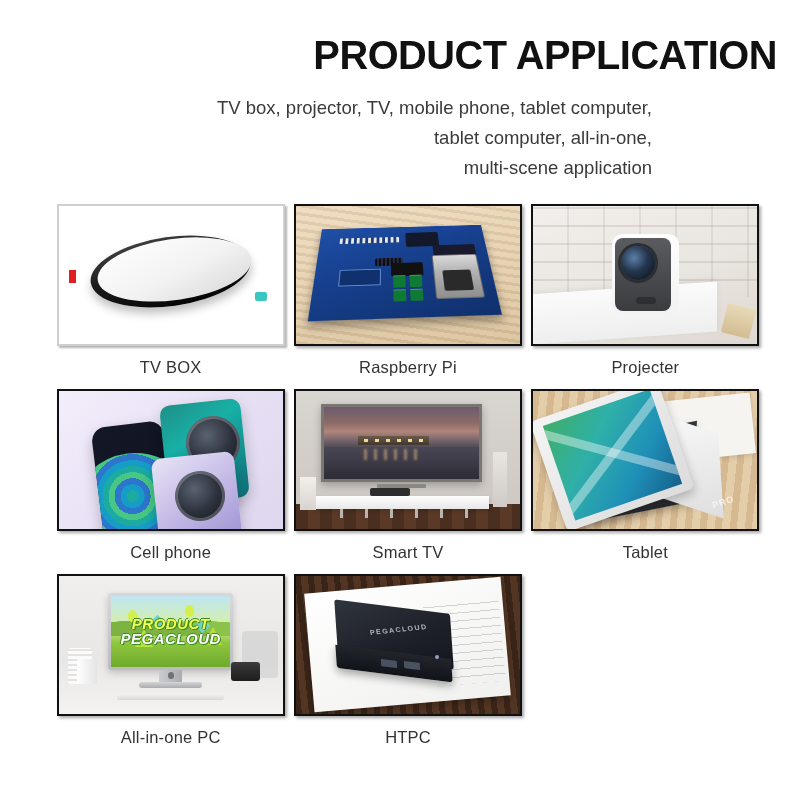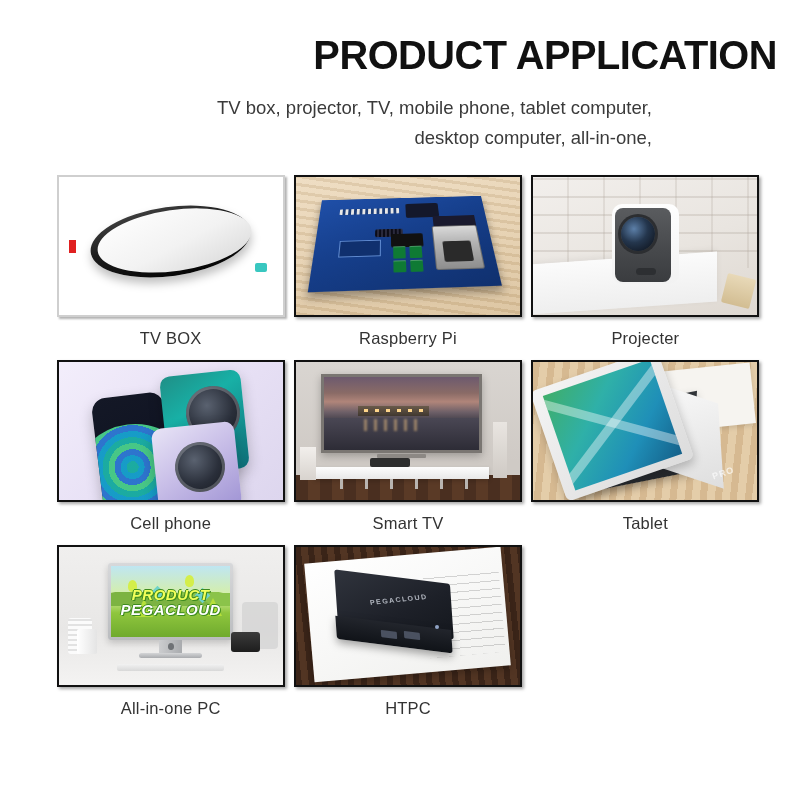--- a/index.html
+++ b/index.html
@@ -557,21 +557,22 @@
     border-radius:50%; background:#8fa2c4;
   }
 </style>
 </head>
 <body>
 
 <div class="header">
   <h1 class="title">PRODUCT APPLICATION</h1>
   <div class="subtitle">
     <div>TV box, projector, TV, mobile phone, tablet computer,</div>
-    <div>desktop computer, all-in-one,</div>
+    <div>tablet computer, all-in-one,</div>
+    <div>multi-scene application</div>
   </div>
 </div>
 
 <div class="grid">
 
   <div class="cell">
     <div class="photo frame-light">
       <div class="scene tvbox-bg">
         <div class="tvbox-body"></div>
         <div class="tvbox-top"></div>

